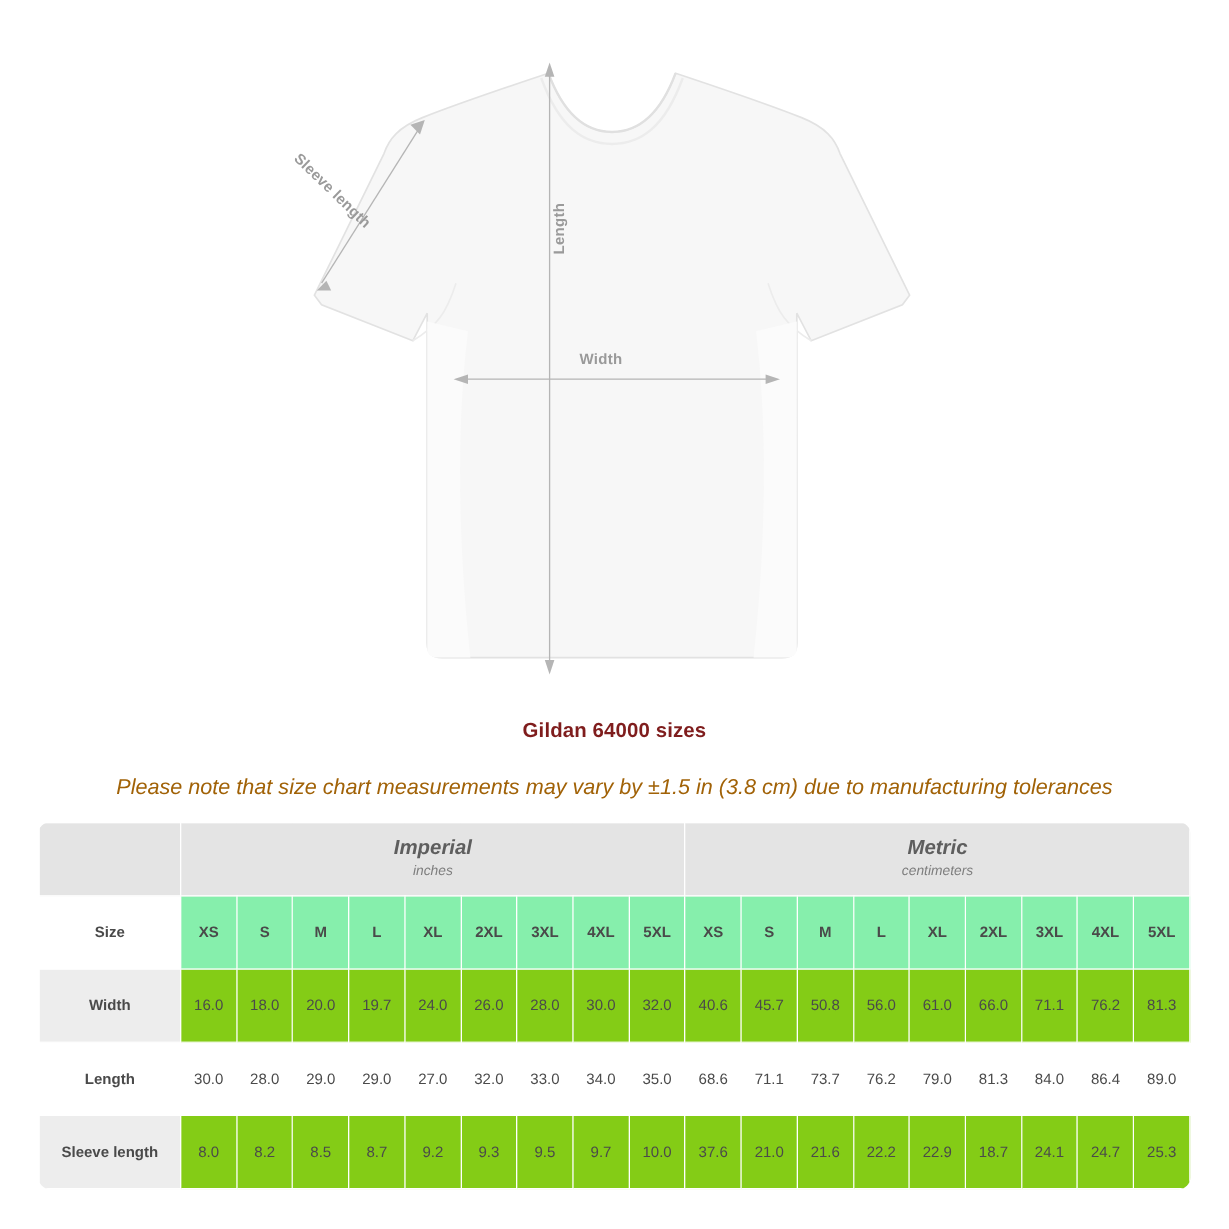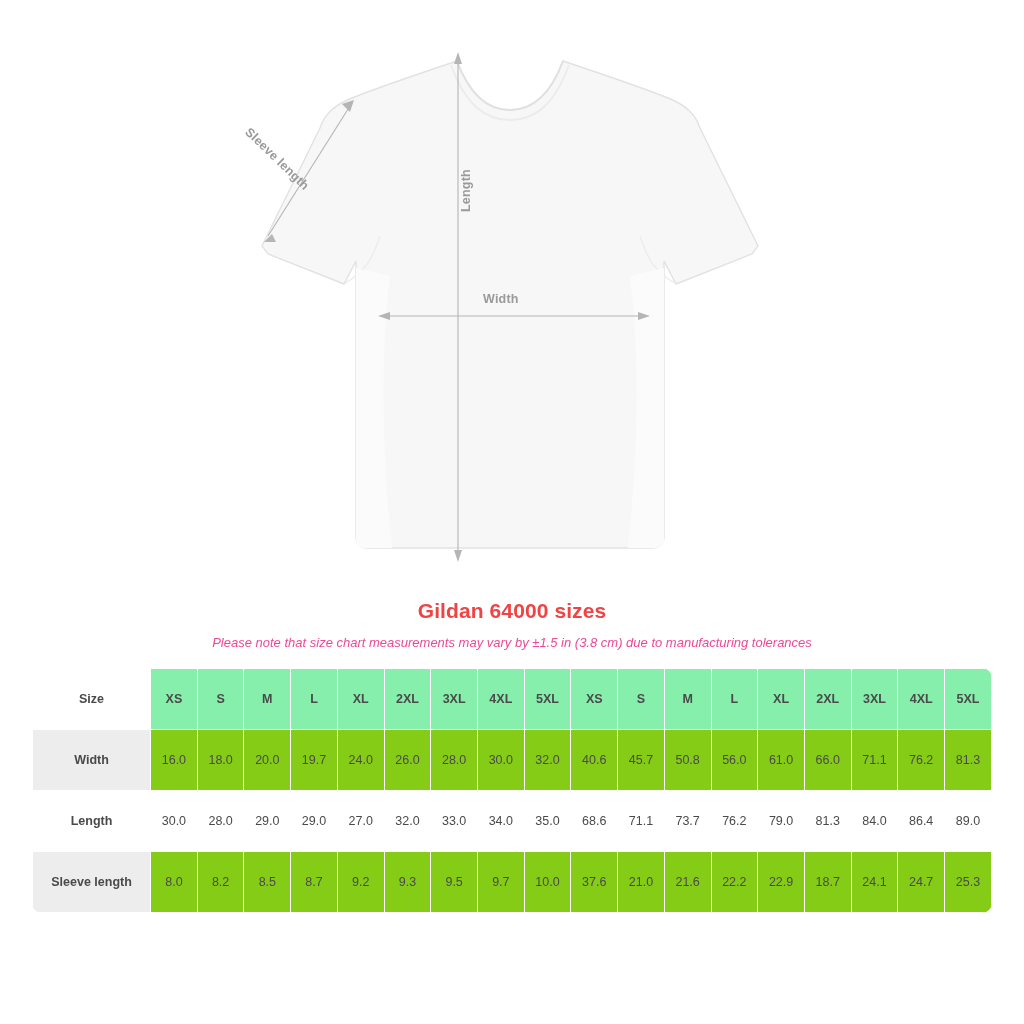--- a/index.html
+++ b/index.html
@@ -62,30 +62,30 @@
     left: 483px;
     top: 292px;
   }
 
   
   .title-block {
     text-align: center;
     margin-top: 14px;
   }
   .chart-title {
-    font-size: 21px;
-    font-weight: bold;
-    color: #ef4444;
+    font-size: 17px;
+    font-weight: bold;
+    color: #7f1d1d;
     letter-spacing: 0.1px;
   }
   .chart-note {
-    margin-top: 12px;
-    font-size: 13px;
+    margin-top: 27px;
+    font-size: 18px;
     font-style: italic;
-    color: #ec4899;
+    color: #a16207;
   }
 
   
   .table-wrap {
     margin: 18px 32px 0 32px;
     border-radius: 10px;
     overflow: hidden;
   }
   table.size-table {
     width: 960px;
@@ -219,20 +219,31 @@
           <col class="col-val">
           <col class="col-val">
           <col class="col-val">
           <col class="col-val">
         <col class="col-val">
           <col class="col-val">
           <col class="col-val">
           <col class="col-val">
       </colgroup>
       <tbody>
+        <tr>
+          <td class="corner-cell unit-head"></td>
+          <td class="unit-head" colspan="9">
+            <div class="unit-name">Imperial</div>
+            <div class="unit-sub">inches</div>
+          </td>
+          <td class="unit-head" colspan="9">
+            <div class="unit-name">Metric</div>
+            <div class="unit-sub">centimeters</div>
+          </td>
+        </tr>
 
         <tr class="hdr-row">
           <td class="rowlabel">Size</td>
           <td>XS</td>
           <td>S</td>
           <td>M</td>
           <td>L</td>
           <td>XL</td>
           <td>2XL</td>
           <td>3XL</td>

